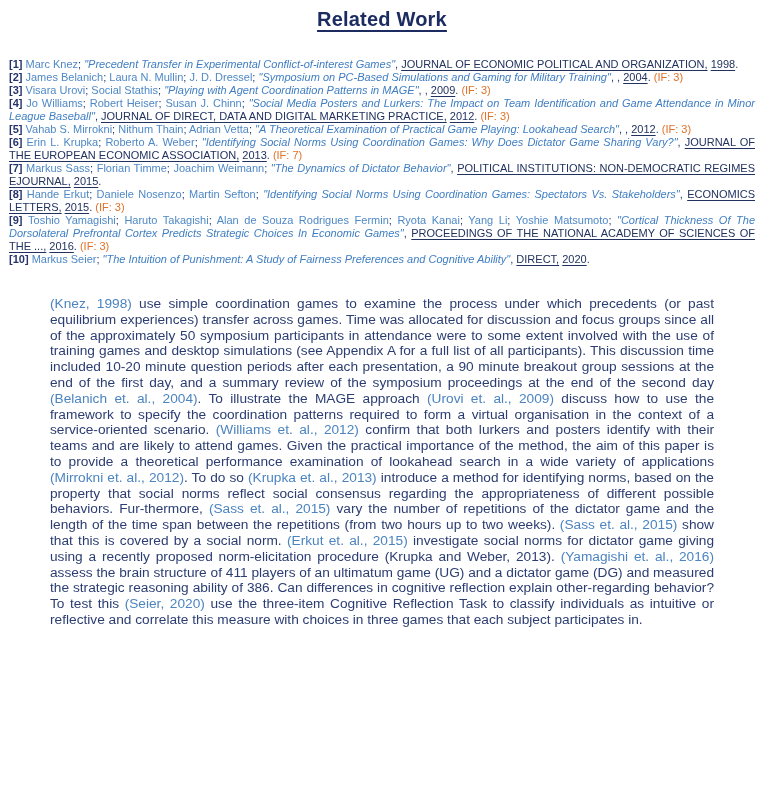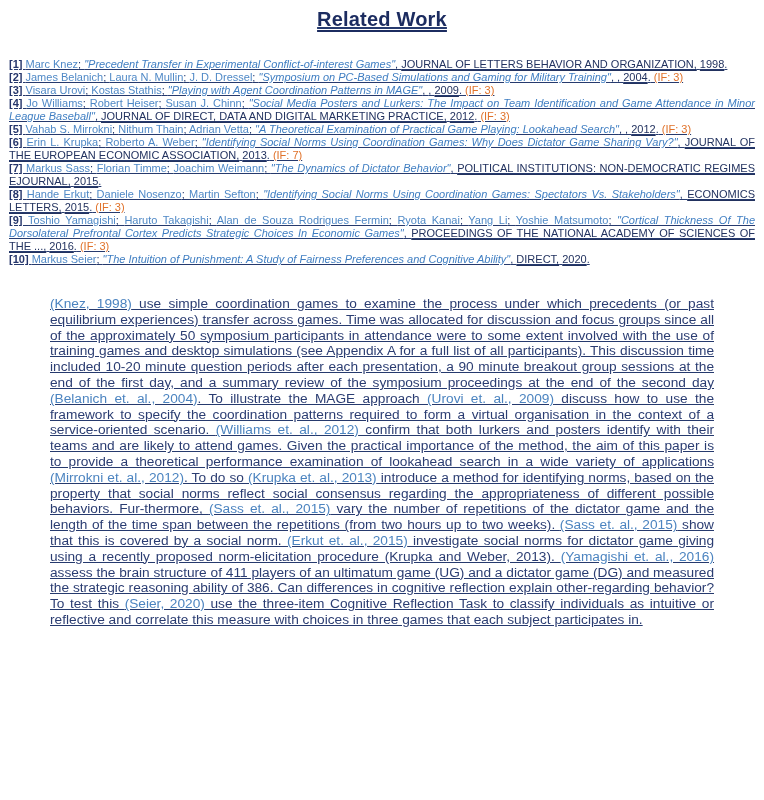--- a/index.html
+++ b/index.html
@@ -1,21 +1,21 @@
 <!DOCTYPE html>
 <html><head>
 <meta charset="utf-8">
 <style>
   html,body{margin:0;padding:0;}
   body{
     width:764px;height:800px;background:#ffffff;
     font-family:"Liberation Sans","DejaVu Sans",sans-serif;
     color:#263a6e;overflow:hidden;
   }
-  .page{width:764px;height:800px;position:relative;text-decoration:underline;}
+  .page{width:764px;height:800px;position:relative;}
   h1.doc-heading,h2.doc-heading{
     margin:0;text-align:center;font-weight:bold;font-size:20px;
     color:#1c2c60;
     text-decoration:underline;
     text-decoration-thickness:2px;
     text-underline-offset:4px;
     letter-spacing:0.2px;
   }
   h1.doc-heading{padding-top:8px;}
   h2.doc-heading{margin-top:56px;}
@@ -42,23 +42,23 @@
   .cite{color:#4c84c0;}
 </style>
 </head>
 <body>
 
 <div class="page">
 
   <h1 class="doc-heading">Related Work</h1>
 
   <div class="refs" id="refs">
-      <p><span class="ref-num">[1] </span><span class="author">Marc Knez</span><span>; </span><span class="ref-title"> "Precedent Transfer in Experimental Conflict-of-interest Games"</span><span>, </span><span class="journal">JOURNAL OF LETTERS BEHAVIOR AND ORGANIZATION,</span><span> </span><span class="year">1998</span><span>.</span></p>
+      <p><span class="ref-num">[1] </span><span class="author">Marc Knez</span><span>; </span><span class="ref-title"> "Precedent Transfer in Experimental Conflict-of-interest Games"</span><span>, </span><span class="journal">JOURNAL OF ECONOMIC POLITICAL AND ORGANIZATION,</span><span> </span><span class="year">1998</span><span>.</span></p>
       <p><span class="ref-num">[2] </span><span class="author">James Belanich</span><span>; </span><span class="author">Laura N. Mullin</span><span>; </span><span class="author">J. D. Dressel</span><span>; </span><span class="ref-title"> "Symposium on PC-Based Simulations and Gaming for Military Training"</span><span>, </span><span>, </span><span class="year">2004</span><span>.</span><span class="impact"> (IF: 3)</span></p>
-      <p><span class="ref-num">[3] </span><span class="author">Visara Urovi</span><span>; </span><span class="author">Kostas Stathis</span><span>; </span><span class="ref-title"> "Playing with Agent Coordination Patterns in MAGE"</span><span>, </span><span>, </span><span class="year">2009</span><span>.</span><span class="impact"> (IF: 3)</span></p>
+      <p><span class="ref-num">[3] </span><span class="author">Visara Urovi</span><span>; </span><span class="author">Social Stathis</span><span>; </span><span class="ref-title"> "Playing with Agent Coordination Patterns in MAGE"</span><span>, </span><span>, </span><span class="year">2009</span><span>.</span><span class="impact"> (IF: 3)</span></p>
       <p><span class="ref-num">[4] </span><span class="author">Jo Williams</span><span>; </span><span class="author">Robert Heiser</span><span>; </span><span class="author">Susan J. Chinn</span><span>; </span><span class="ref-title"> "Social Media Posters and Lurkers: The Impact on Team Identification and Game Attendance in Minor League Baseball"</span><span>, </span><span class="journal">JOURNAL OF DIRECT, DATA AND DIGITAL MARKETING PRACTICE,</span><span> </span><span class="year">2012</span><span>.</span><span class="impact"> (IF: 3)</span></p>
       <p><span class="ref-num">[5] </span><span class="author">Vahab S. Mirrokni</span><span>; </span><span class="author">Nithum Thain</span><span>; </span><span class="author">Adrian Vetta</span><span>; </span><span class="ref-title"> "A Theoretical Examination of Practical Game Playing: Lookahead Search"</span><span>, </span><span>, </span><span class="year">2012</span><span>.</span><span class="impact"> (IF: 3)</span></p>
       <p><span class="ref-num">[6] </span><span class="author">Erin L. Krupka</span><span>; </span><span class="author">Roberto A. Weber</span><span>; </span><span class="ref-title"> "Identifying Social Norms Using Coordination Games: Why Does Dictator Game Sharing Vary?"</span><span>, </span><span class="journal">JOURNAL OF THE EUROPEAN ECONOMIC ASSOCIATION,</span><span> </span><span class="year">2013</span><span>.</span><span class="impact"> (IF: 7)</span></p>
       <p><span class="ref-num">[7] </span><span class="author">Markus Sass</span><span>; </span><span class="author">Florian Timme</span><span>; </span><span class="author">Joachim Weimann</span><span>; </span><span class="ref-title"> "The Dynamics of Dictator Behavior"</span><span>, </span><span class="journal">POLITICAL INSTITUTIONS: NON-DEMOCRATIC REGIMES EJOURNAL,</span><span> </span><span class="year">2015</span><span>.</span></p>
       <p><span class="ref-num">[8] </span><span class="author">Hande Erkut</span><span>; </span><span class="author">Daniele Nosenzo</span><span>; </span><span class="author">Martin Sefton</span><span>; </span><span class="ref-title"> "Identifying Social Norms Using Coordination Games: Spectators Vs. Stakeholders"</span><span>, </span><span class="journal">ECONOMICS LETTERS,</span><span> </span><span class="year">2015</span><span>.</span><span class="impact"> (IF: 3)</span></p>
       <p><span class="ref-num">[9] </span><span class="author">Toshio Yamagishi</span><span>; </span><span class="author">Haruto Takagishi</span><span>; </span><span class="author">Alan de Souza Rodrigues Fermin</span><span>; </span><span class="author">Ryota Kanai</span><span>; </span><span class="author">Yang Li</span><span>; </span><span class="author">Yoshie Matsumoto</span><span>; </span><span class="ref-title"> "Cortical Thickness Of The Dorsolateral Prefrontal Cortex Predicts Strategic Choices In Economic Games"</span><span>, </span><span class="journal">PROCEEDINGS OF THE NATIONAL ACADEMY OF SCIENCES OF THE ...,</span><span> </span><span class="year">2016</span><span>.</span><span class="impact"> (IF: 3)</span></p>
       <p><span class="ref-num">[10] </span><span class="author">Markus Seier</span><span>; </span><span class="ref-title"> "The Intuition of Punishment: A Study of Fairness Preferences and Cognitive Ability"</span><span>, </span><span class="journal">DIRECT,</span><span> </span><span class="year">2020</span><span>.</span></p>
     </div>
 
 

